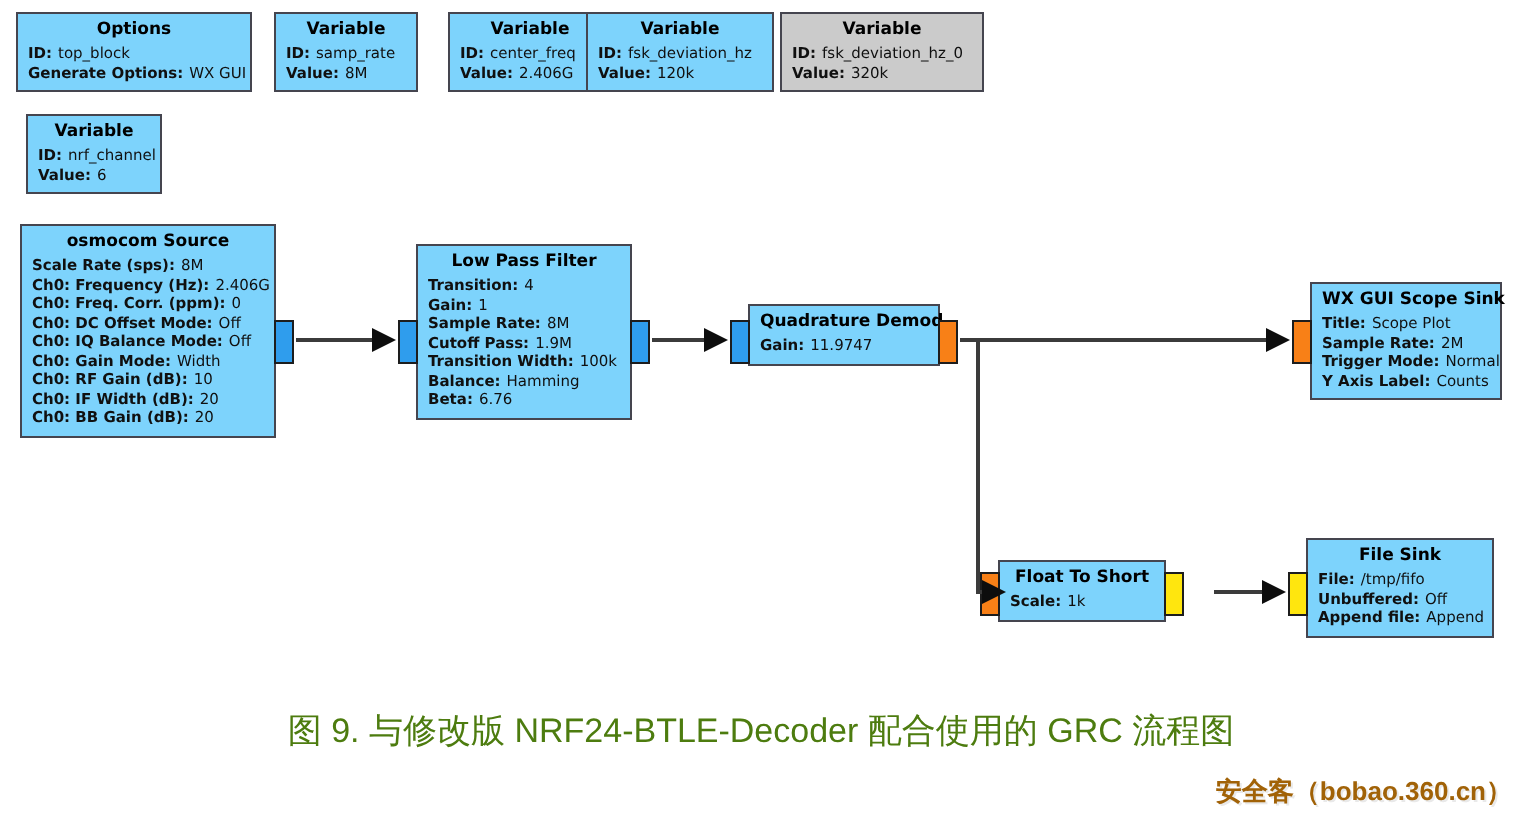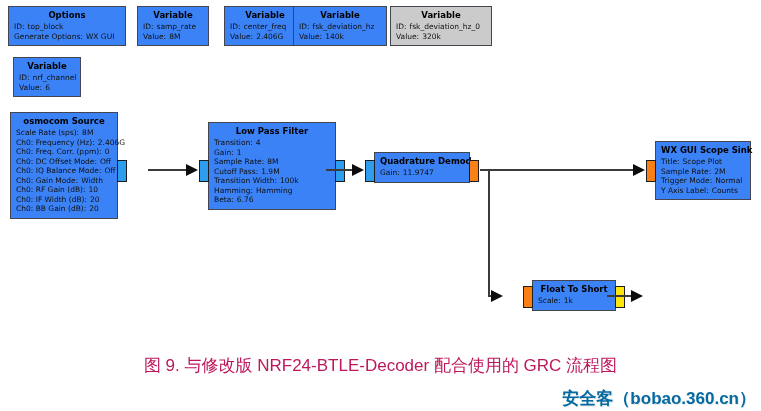--- a/index.html
+++ b/index.html
@@ -1,39 +1,39 @@
 <!DOCTYPE html>
 <html><head>
 <meta charset="utf-8">
 <style>
   html,body{margin:0;padding:0;}
   body{width:761px;height:411px;background:#ffffff;position:relative;overflow:hidden;
        font-family:"DejaVu Sans",sans-serif;}
   .canvas{position:absolute;left:0;top:0;width:761px;height:411px;}
-  .block{position:absolute;background:#3b82f6;border:1px solid #45454f;
+  .block{position:absolute;background:#7dd3fc;border:1px solid #45454f;
          padding:3px 5px 4px;box-sizing:border-box;}
   .block.disabled{background:#cbcbcb;}
   .btitle{font-size:8.5px;font-weight:bold;text-align:center;color:#000;
           line-height:11px;margin-bottom:1px;white-space:nowrap;}
   .param{font-size:7.5px;line-height:9.5px;color:#101010;white-space:nowrap;}
-  .param .k{font-weight:normal;margin-right:3px;}
+  .param .k{font-weight:bold;margin-right:3px;}
   .port{position:absolute;width:10px;height:22px;border:1px solid #1d1d1d;box-sizing:border-box;}
   .port.in{left:-10px;}
   .port.out{right:-10px;}
   .port.complex{background:#2f9ded;}
   .port.float{background:#f88017;}
   .port.short{background:#ffe60e;}
   .wire{position:absolute;background:#3b3b3b;}
   .arrow{position:absolute;width:0;height:0;border-top:6px solid transparent;
          border-bottom:6px solid transparent;border-left:12px solid #0d0d0d;}
   .caption{position:absolute;left:0;right:0;top:354px;text-align:center;
-           font-family:"Liberation Sans",sans-serif;font-size:17px;color:#be185d;}
+           font-family:"Liberation Sans",sans-serif;font-size:17px;color:#4d7c0f;}
   .watermark{position:absolute;right:5px;top:387px;
-             font-family:"Liberation Sans",sans-serif;font-size:17px;font-weight:bold;
-             color:#0369a1;text-shadow:1px 1px 0 #e9e9e9;}
+             font-family:"Liberation Sans",sans-serif;font-size:13px;font-weight:bold;
+             color:#a16207;text-shadow:1px 1px 0 #e9e9e9;}
 </style>
 </head>
 <body>
 
 <div class="canvas">
 
   <div class="block" style="left:8px;top:6px;width:118px">
     <div class="btitle">Options</div>
     <div class="param"><span class="k">ID:</span><span class="v">top_block</span></div>
     <div class="param"><span class="k">Generate Options:</span><span class="v">WX GUI</span></div>
@@ -47,57 +47,57 @@
 
   <div class="block" style="left:224px;top:6px;width:82px">
     <div class="btitle">Variable</div>
     <div class="param"><span class="k">ID:</span><span class="v">center_freq</span></div>
     <div class="param"><span class="k">Value:</span><span class="v">2.406G</span></div>
   </div>
 
   <div class="block" style="left:293px;top:6px;width:94px">
     <div class="btitle">Variable</div>
     <div class="param"><span class="k">ID:</span><span class="v">fsk_deviation_hz</span></div>
-    <div class="param"><span class="k">Value:</span><span class="v">140k</span></div>
+    <div class="param"><span class="k">Value:</span><span class="v">120k</span></div>
   </div>
 
   <div class="block disabled" style="left:390px;top:6px;width:102px">
     <div class="btitle">Variable</div>
     <div class="param"><span class="k">ID:</span><span class="v">fsk_deviation_hz_0</span></div>
     <div class="param"><span class="k">Value:</span><span class="v">320k</span></div>
   </div>
 
   <div class="block" style="left:13px;top:57px;width:68px">
     <div class="btitle">Variable</div>
     <div class="param"><span class="k">ID:</span><span class="v">nrf_channel</span></div>
     <div class="param"><span class="k">Value:</span><span class="v">6</span></div>
   </div>
 
-  <div class="block" style="left:10px;top:112px;width:108px">
+  <div class="block" style="left:10px;top:112px;width:128px">
     <div class="btitle">osmocom Source</div>
     <div class="param"><span class="k">Scale Rate (sps):</span><span class="v">8M</span></div>
     <div class="param"><span class="k">Ch0: Frequency (Hz):</span><span class="v">2.406G</span></div>
     <div class="param"><span class="k">Ch0: Freq. Corr. (ppm):</span><span class="v">0</span></div>
     <div class="param"><span class="k">Ch0: DC Offset Mode:</span><span class="v">Off</span></div>
     <div class="param"><span class="k">Ch0: IQ Balance Mode:</span><span class="v">Off</span></div>
     <div class="param"><span class="k">Ch0: Gain Mode:</span><span class="v">Width</span></div>
     <div class="param"><span class="k">Ch0: RF Gain (dB):</span><span class="v">10</span></div>
     <div class="param"><span class="k">Ch0: IF Width (dB):</span><span class="v">20</span></div>
     <div class="param"><span class="k">Ch0: BB Gain (dB):</span><span class="v">20</span></div>
     <div class="port out complex" style="top:47px"></div>
   </div>
 
-  <div class="block" style="left:208px;top:122px;width:128px">
+  <div class="block" style="left:208px;top:122px;width:108px">
     <div class="btitle">Low Pass Filter</div>
     <div class="param"><span class="k">Transition:</span><span class="v">4</span></div>
     <div class="param"><span class="k">Gain:</span><span class="v">1</span></div>
     <div class="param"><span class="k">Sample Rate:</span><span class="v">8M</span></div>
     <div class="param"><span class="k">Cutoff Pass:</span><span class="v">1.9M</span></div>
     <div class="param"><span class="k">Transition Width:</span><span class="v">100k</span></div>
-    <div class="param"><span class="k">Hamming:</span><span class="v">Hamming</span></div>
+    <div class="param"><span class="k">Balance:</span><span class="v">Hamming</span></div>
     <div class="param"><span class="k">Beta:</span><span class="v">6.76</span></div>
     <div class="port in complex" style="top:37px"></div>
     <div class="port out complex" style="top:37px"></div>
   </div>
 
   <div class="block" style="left:374px;top:152px;width:96px">
     <div class="btitle">Quadrature Demod</div>
     <div class="param"><span class="k">Gain:</span><span class="v">11.9747</span></div>
     <div class="port in complex" style="top:7px"></div>
     <div class="port out float" style="top:7px"></div>
@@ -105,27 +105,34 @@
 
   <div class="block" style="left:655px;top:141px;width:96px">
     <div class="btitle">WX GUI Scope Sink</div>
     <div class="param"><span class="k">Title:</span><span class="v">Scope Plot</span></div>
     <div class="param"><span class="k">Sample Rate:</span><span class="v">2M</span></div>
     <div class="param"><span class="k">Trigger Mode:</span><span class="v">Normal</span></div>
     <div class="param"><span class="k">Y Axis Label:</span><span class="v">Counts</span></div>
     <div class="port in float" style="top:18px"></div>
   </div>
 
-  <div class="block" style="left:532px;top:280px;width:84px">
+  <div class="block" style="left:499px;top:280px;width:84px">
     <div class="btitle">Float To Short</div>
     <div class="param"><span class="k">Scale:</span><span class="v">1k</span></div>
     <div class="port in float" style="top:5px"></div>
     <div class="port out short" style="top:5px"></div>
   </div>
 
+  <div class="block" style="left:653px;top:269px;width:94px">
+    <div class="btitle">File Sink</div>
+    <div class="param"><span class="k">File:</span><span class="v">/tmp/fifo</span></div>
+    <div class="param"><span class="k">Unbuffered:</span><span class="v">Off</span></div>
+    <div class="param"><span class="k">Append file:</span><span class="v">Append</span></div>
+    <div class="port in short" style="top:16px"></div>
+  </div>
 
   <div>
     <div class="wire" style="left:148px;top:169px;width:38px;height:2px"></div>
     <div class="arrow" style="left:186px;top:164px"></div>
   </div>
 
   <div>
     <div class="wire" style="left:326px;top:169px;width:26px;height:2px"></div>
     <div class="arrow" style="left:352px;top:164px"></div>
   </div>

